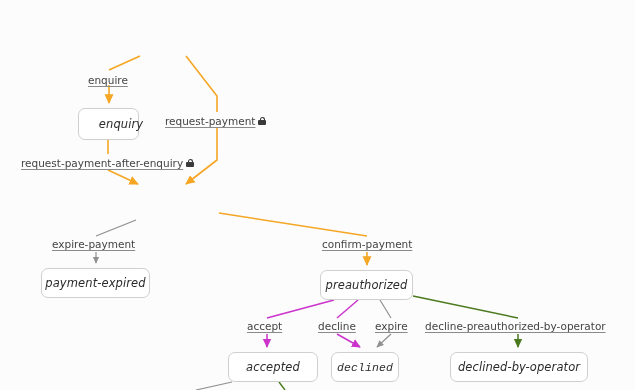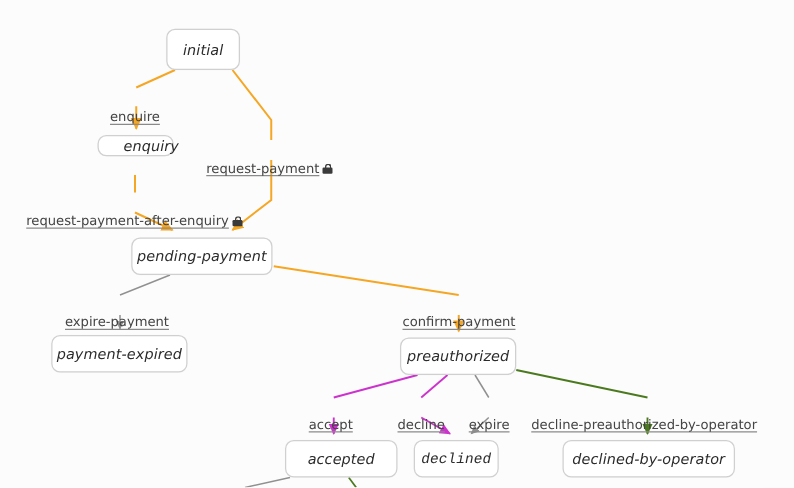--- a/index.html
+++ b/index.html
@@ -42,21 +42,20 @@
     position: absolute;
     font-size: 10.5px;
     color: #444444;
     white-space: nowrap;
     text-decoration: underline;
     text-decoration-color: #8a8a8a;
     text-underline-offset: 2px;
     display: flex;
     align-items: center;
     gap: 3px;
-    margin-top: 14px;
   }
   .lock-icon {
     display: inline-block;
     width: 8px;
     height: 9px;
     position: relative;
     text-decoration: none;
     flex: 0 0 auto;
   }
   .lock-icon::before {
@@ -136,31 +135,25 @@
     <path d="M391,334 L377,347" stroke="#909090" stroke-width="1.2" fill="none" marker-end="url(#ar-gray)"></path>
 
     <path d="M413,296 L518,318" stroke="#4B7A1E" stroke-width="1.5" fill="none"></path>
 
     <path d="M518,334 L518,347" stroke="#4B7A1E" stroke-width="1.5" fill="none" marker-end="url(#ar-green)"></path>
 
     <path d="M232,382 L196,390" stroke="#909090" stroke-width="1.2" fill="none"></path>
     <path d="M279,382 L285,390" stroke="#4B7A1E" stroke-width="1.4" fill="none"></path>
   </svg>
 
-  <div class="node" style="left:133px; top:23px; width:59px; height:33px;">
-    <span>initial</span>
-  </div>
-
-  <div class="node" style="left:78px; top:108px; width:61px; height:17px;padding-left:25px;">
+
+  <div class="node" style="left:78px; top:108px; width:61px; height:32px;padding-left:25px;">
     <span>enquiry</span>
   </div>
 
-  <div class="node" style="left:105px; top:190px; width:113px; height:30px;">
-    <span>pending-payment</span>
-  </div>
 
   <div class="node" style="left:41px; top:268px; width:109px; height:30px;">
     <span>payment-expired</span>
   </div>
 
   <div class="node" style="left:320px; top:270px; width:93px; height:30px;">
     <span>preauthorized</span>
   </div>
 
   <div class="node" style="left:228px; top:352px; width:90px; height:30px;">

